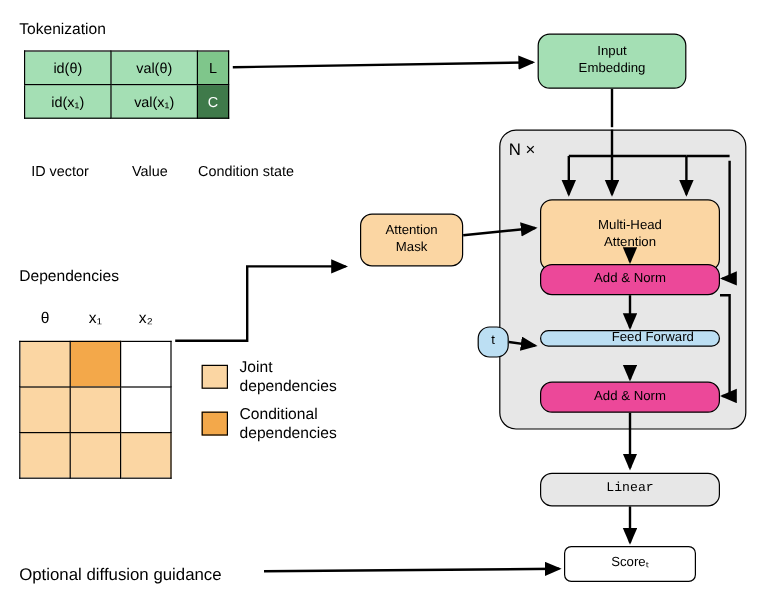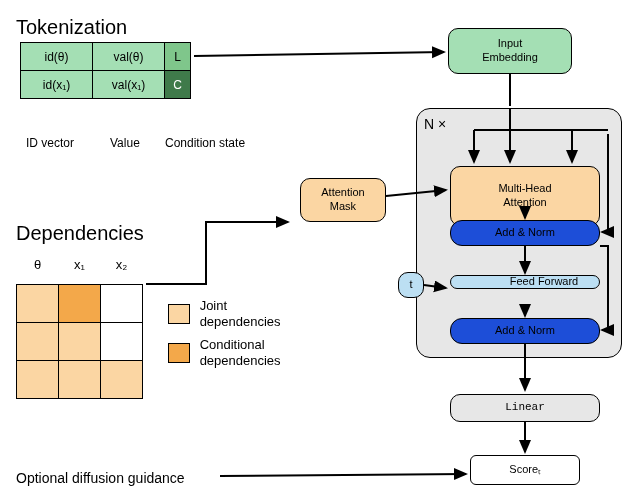--- a/index.html
+++ b/index.html
@@ -9,21 +9,21 @@
     font-family: Arial, Helvetica, sans-serif;
     font-size: 13px;
     color: #000;
     background: #fff;
     width: 640px;
     height: 501px;
     position: relative;
     overflow: hidden;
   }
   .abs { position: absolute; }
-  .heading { font-size: 20px; }
+  .heading { font-size: 13px; }
   
   .tok-table { border-collapse: collapse; }
   .tok-table td {
     border: 1.5px solid #000;
     text-align: center;
     height: 28px;
     font-size: 12px;
   }
   .idcell { width: 72px; background: #a4dfb4; }
   .valcell { width: 72px; background: #a4dfb4; }
@@ -55,21 +55,21 @@
     align-items: center;
     justify-content: center;
     text-align: center;
     padding: 4px 6px;
     font-size: 11px;
     line-height: 1.25;
     background: #fff;
   }
   .box.green  { background: #a4dfb4; }
   .box.orange { background: #fbd6a3; }
-  .box.yellow { background: #1d4ed8; border-radius: 12px; }
+  .box.yellow { background: #ec4899; }
   .box.blue   { background: #bcdff3; }
   .box.grey   { background: #e7e7e7; font-family: Liberation Mono, monospace; }
   .nblock {
     position:absolute;
     border: 1.5px solid #000;
     border-radius: 14px;
     background: #e7e7e7;
   }
   
   svg.arrows { position:absolute; left:0; top:0; width:640px; height:501px; pointer-events:none; }

